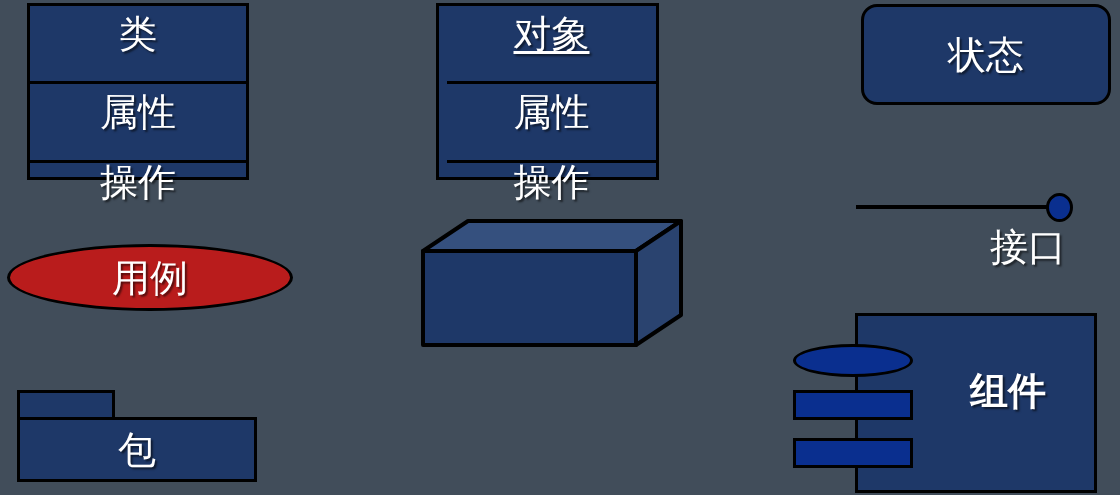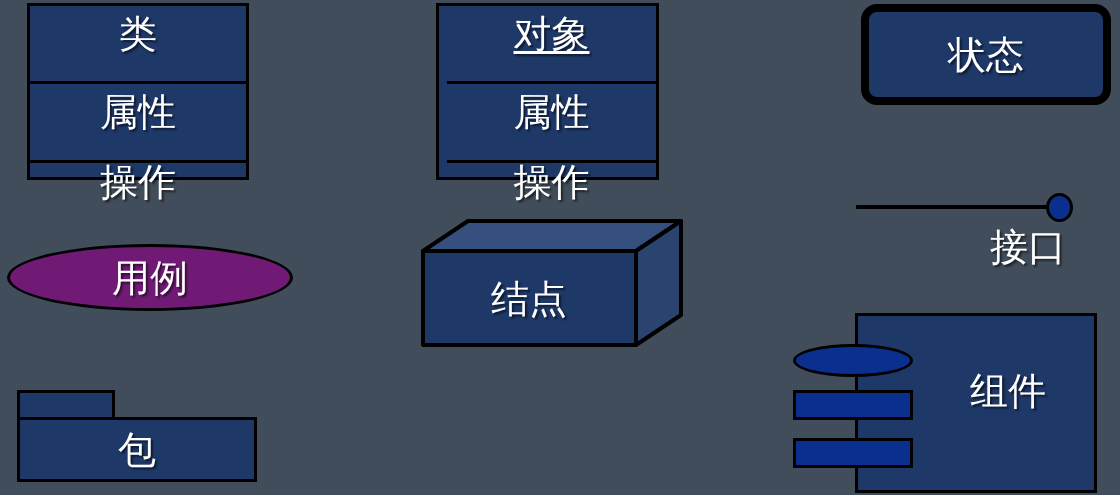--- a/index.html
+++ b/index.html
@@ -56,21 +56,21 @@
   #object-box  { left: 436px; top: 3px; width: 223px; height: 177px; padding-left: 8px; }
   #object-box .compartment:nth-child(1) { height: 55px; flex: 0 0 55px; }
   #object-box .compartment:nth-child(2) { height: 59px; flex: 0 0 59px; }
 
   
   #state-shape {
     position: absolute;
     left: 861px; top: 4px;
     width: 250px; height: 101px;
     background: #1e3868;
-    border: 8px solid #000000;
+    border: 3px solid #000000;
     border-radius: 16px;
     box-sizing: border-box;
     display: flex; align-items: center; justify-content: center;
   }
 
   
   #interface-group {
     position: absolute;
     left: 848px; top: 186px;
     width: 252px; height: 92px;
@@ -93,21 +93,21 @@
   #interface-label {
     position: absolute;
     left: 142px; top: 42px;
   }
 
   
   #usecase-shape {
     position: absolute;
     left: 7px; top: 244px;
     width: 286px; height: 67px;
-    background: #701a75;
+    background: #b91c1c;
     border: 3px solid #000000;
     border-radius: 50%;
     box-sizing: border-box;
     display: flex; align-items: center; justify-content: center;
   }
 
   
   #node-shape {
     position: absolute;
     left: 420px; top: 218px;
@@ -171,21 +171,21 @@
     left: 65px; top: 3px;
     width: 242px; height: 180px;
     background: #1e3868;
     border: 3px solid #000000;
     box-sizing: border-box;
   }
   #component-label {
     position: absolute;
     left: 180px; top: 62px;
     width: 120px;
-    display: flex; align-items: center; justify-content: flex-start;
+    display: flex; align-items: center; justify-content: flex-start; font-weight: bold;
   }
   #component-ellipse {
     position: absolute;
     left: 3px; top: 34px;
     width: 120px; height: 33px;
     background: #0a2f8f;
     border: 3px solid #000000;
     border-radius: 50%;
     box-sizing: border-box;
   }
@@ -245,23 +245,20 @@
 
   <div id="node-shape">
     <svg width="265" height="130" viewBox="0 0 265 130">
 
       <polygon points="3,33 48,3 261,3 216,33" fill="#35507e" stroke="#000000" stroke-width="4" stroke-linejoin="round"></polygon>
 
       <polygon points="216,33 261,3 261,97 216,127" fill="#2a436f" stroke="#000000" stroke-width="4" stroke-linejoin="round"></polygon>
 
       <rect x="3" y="33" width="213" height="94" fill="#1e3868" stroke="#000000" stroke-width="4" stroke-linejoin="round"></rect>
     </svg>
-    <div id="node-label">
-      <span class="label">结点</span>
-    </div>
   </div>
 
   <div id="package-shape">
     <div id="package-tab"></div>
     <div id="package-body">
       <span class="label">包</span>
     </div>
   </div>
 
 

